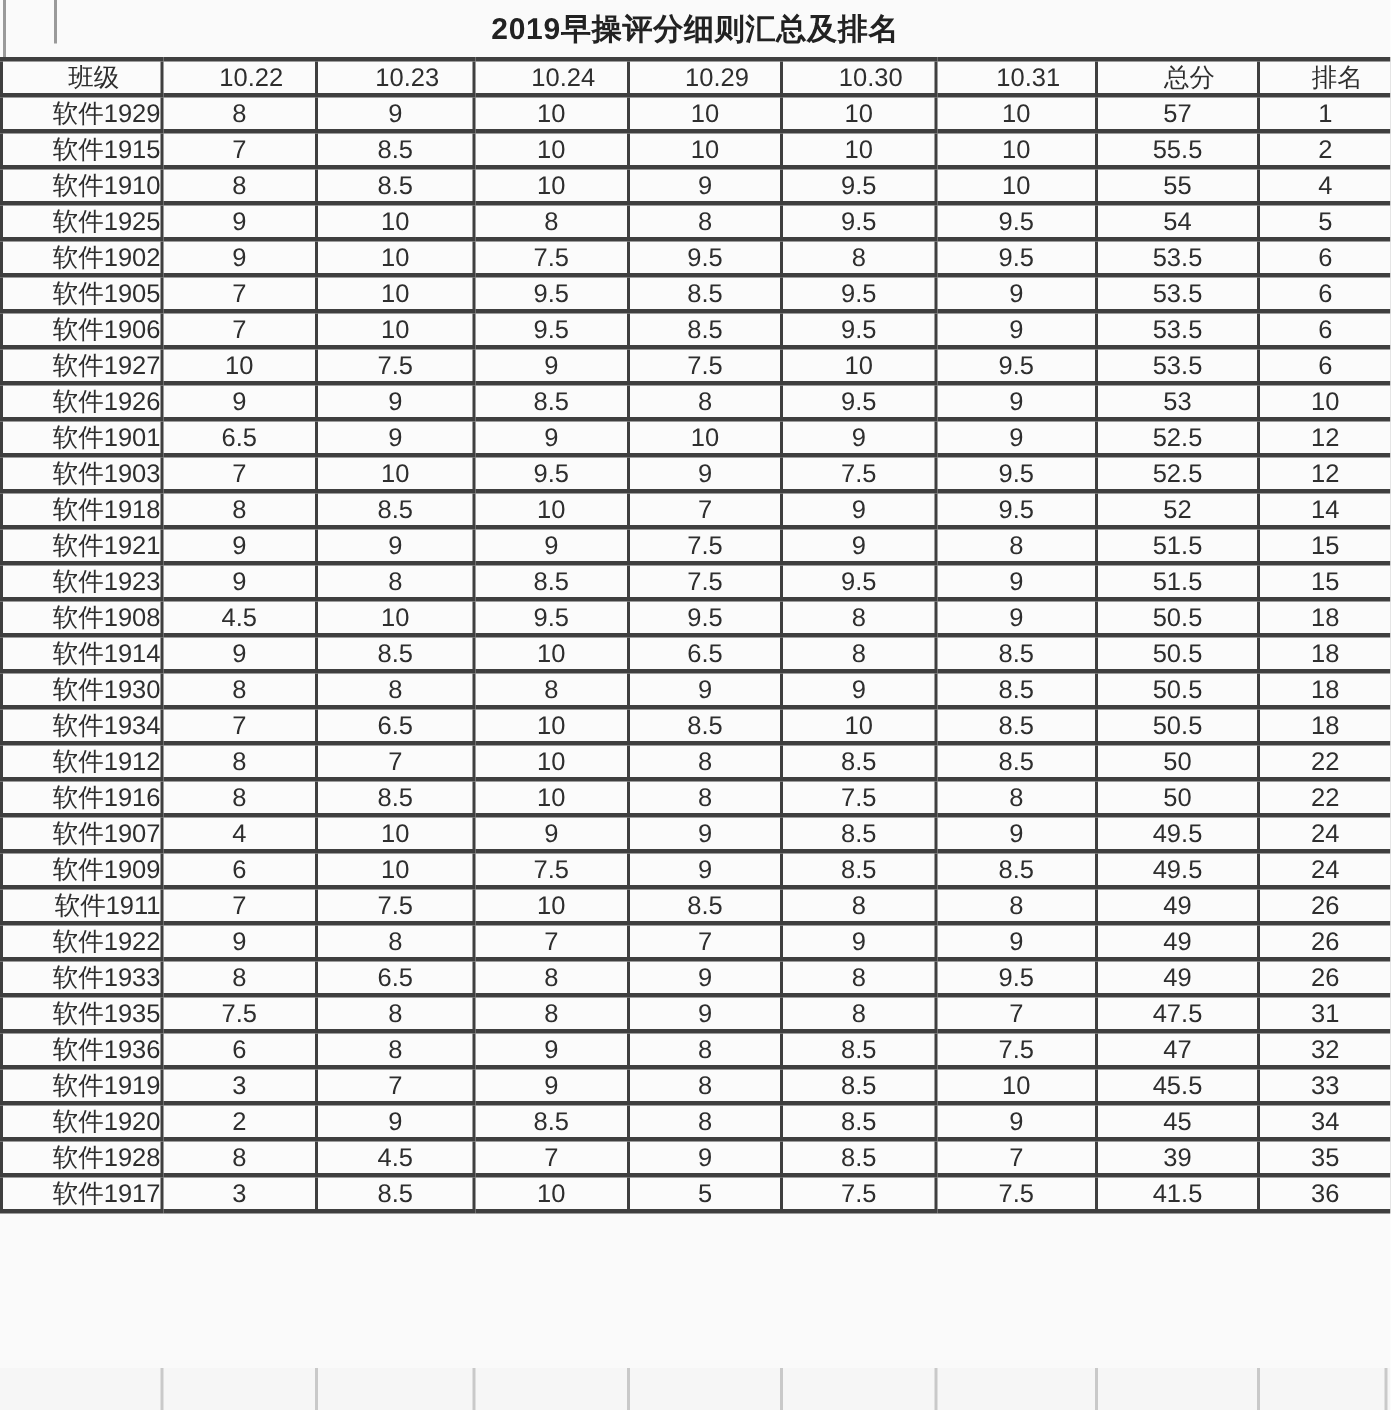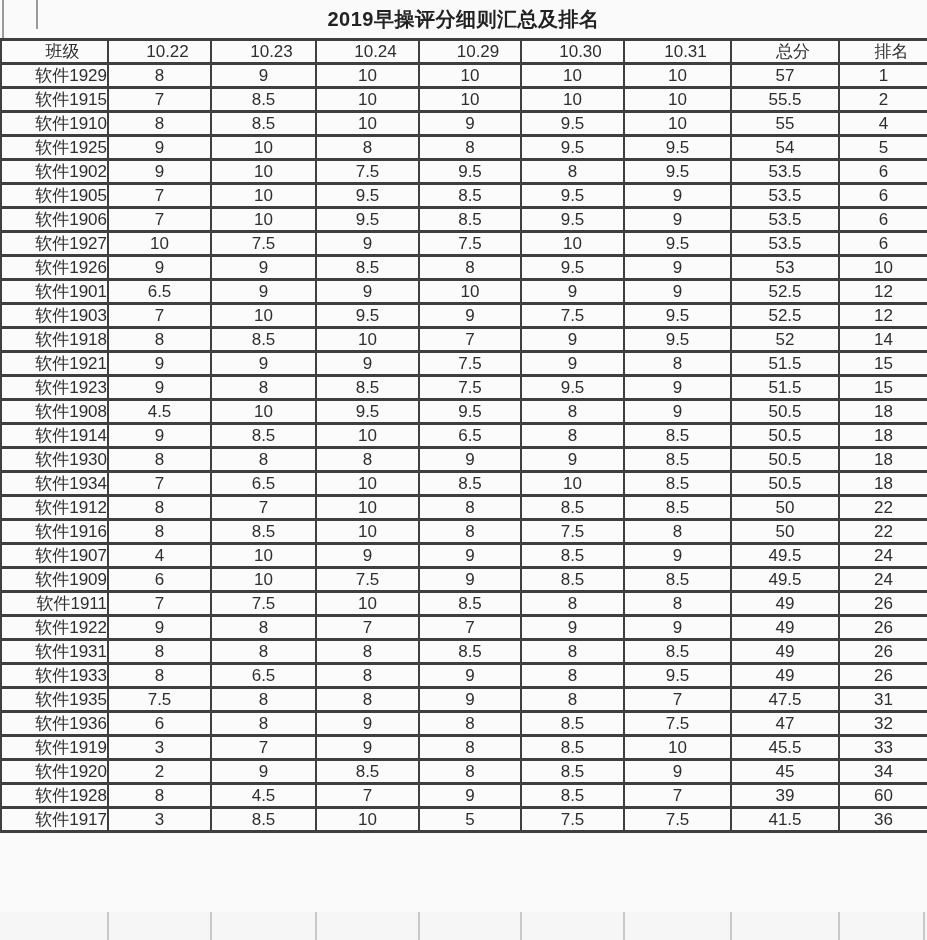--- a/index.html
+++ b/index.html
@@ -368,42 +368,31 @@
           <td class="num-cell">9</td>
           <td class="num-cell">8</td>
           <td class="num-cell">7</td>
           <td class="num-cell">7</td>
           <td class="num-cell">9</td>
           <td class="num-cell">9</td>
           <td class="num-cell">49</td>
           <td class="num-cell">26</td>
         </tr>
         <tr>
-          <td class="class-cell">软件1931</td>
-          <td class="num-cell">8</td>
-          <td class="num-cell">8</td>
-          <td class="num-cell">8</td>
-          <td class="num-cell">8.5</td>
-          <td class="num-cell">8</td>
-          <td class="num-cell">8.5</td>
+          <td class="class-cell">软件1933</td>
+          <td class="num-cell">8</td>
+          <td class="num-cell">6.5</td>
+          <td class="num-cell">8</td>
+          <td class="num-cell">9</td>
+          <td class="num-cell">8</td>
+          <td class="num-cell">9.5</td>
           <td class="num-cell">49</td>
           <td class="num-cell">26</td>
         </tr>
         <tr>
-          <td class="class-cell">软件1933</td>
-          <td class="num-cell">8</td>
-          <td class="num-cell">6.5</td>
-          <td class="num-cell">8</td>
-          <td class="num-cell">9</td>
-          <td class="num-cell">8</td>
-          <td class="num-cell">9.5</td>
-          <td class="num-cell">49</td>
-          <td class="num-cell">26</td>
-        </tr>
-        <tr>
           <td class="class-cell">软件1935</td>
           <td class="num-cell">7.5</td>
           <td class="num-cell">8</td>
           <td class="num-cell">8</td>
           <td class="num-cell">9</td>
           <td class="num-cell">8</td>
           <td class="num-cell">7</td>
           <td class="num-cell">47.5</td>
           <td class="num-cell">31</td>
         </tr>
@@ -442,21 +431,21 @@
         </tr>
         <tr>
           <td class="class-cell">软件1928</td>
           <td class="num-cell">8</td>
           <td class="num-cell">4.5</td>
           <td class="num-cell">7</td>
           <td class="num-cell">9</td>
           <td class="num-cell">8.5</td>
           <td class="num-cell">7</td>
           <td class="num-cell">39</td>
-          <td class="num-cell">60</td>
+          <td class="num-cell">35</td>
         </tr>
         <tr>
           <td class="class-cell">软件1917</td>
           <td class="num-cell">3</td>
           <td class="num-cell">8.5</td>
           <td class="num-cell">10</td>
           <td class="num-cell">5</td>
           <td class="num-cell">7.5</td>
           <td class="num-cell">7.5</td>
           <td class="num-cell">41.5</td>

